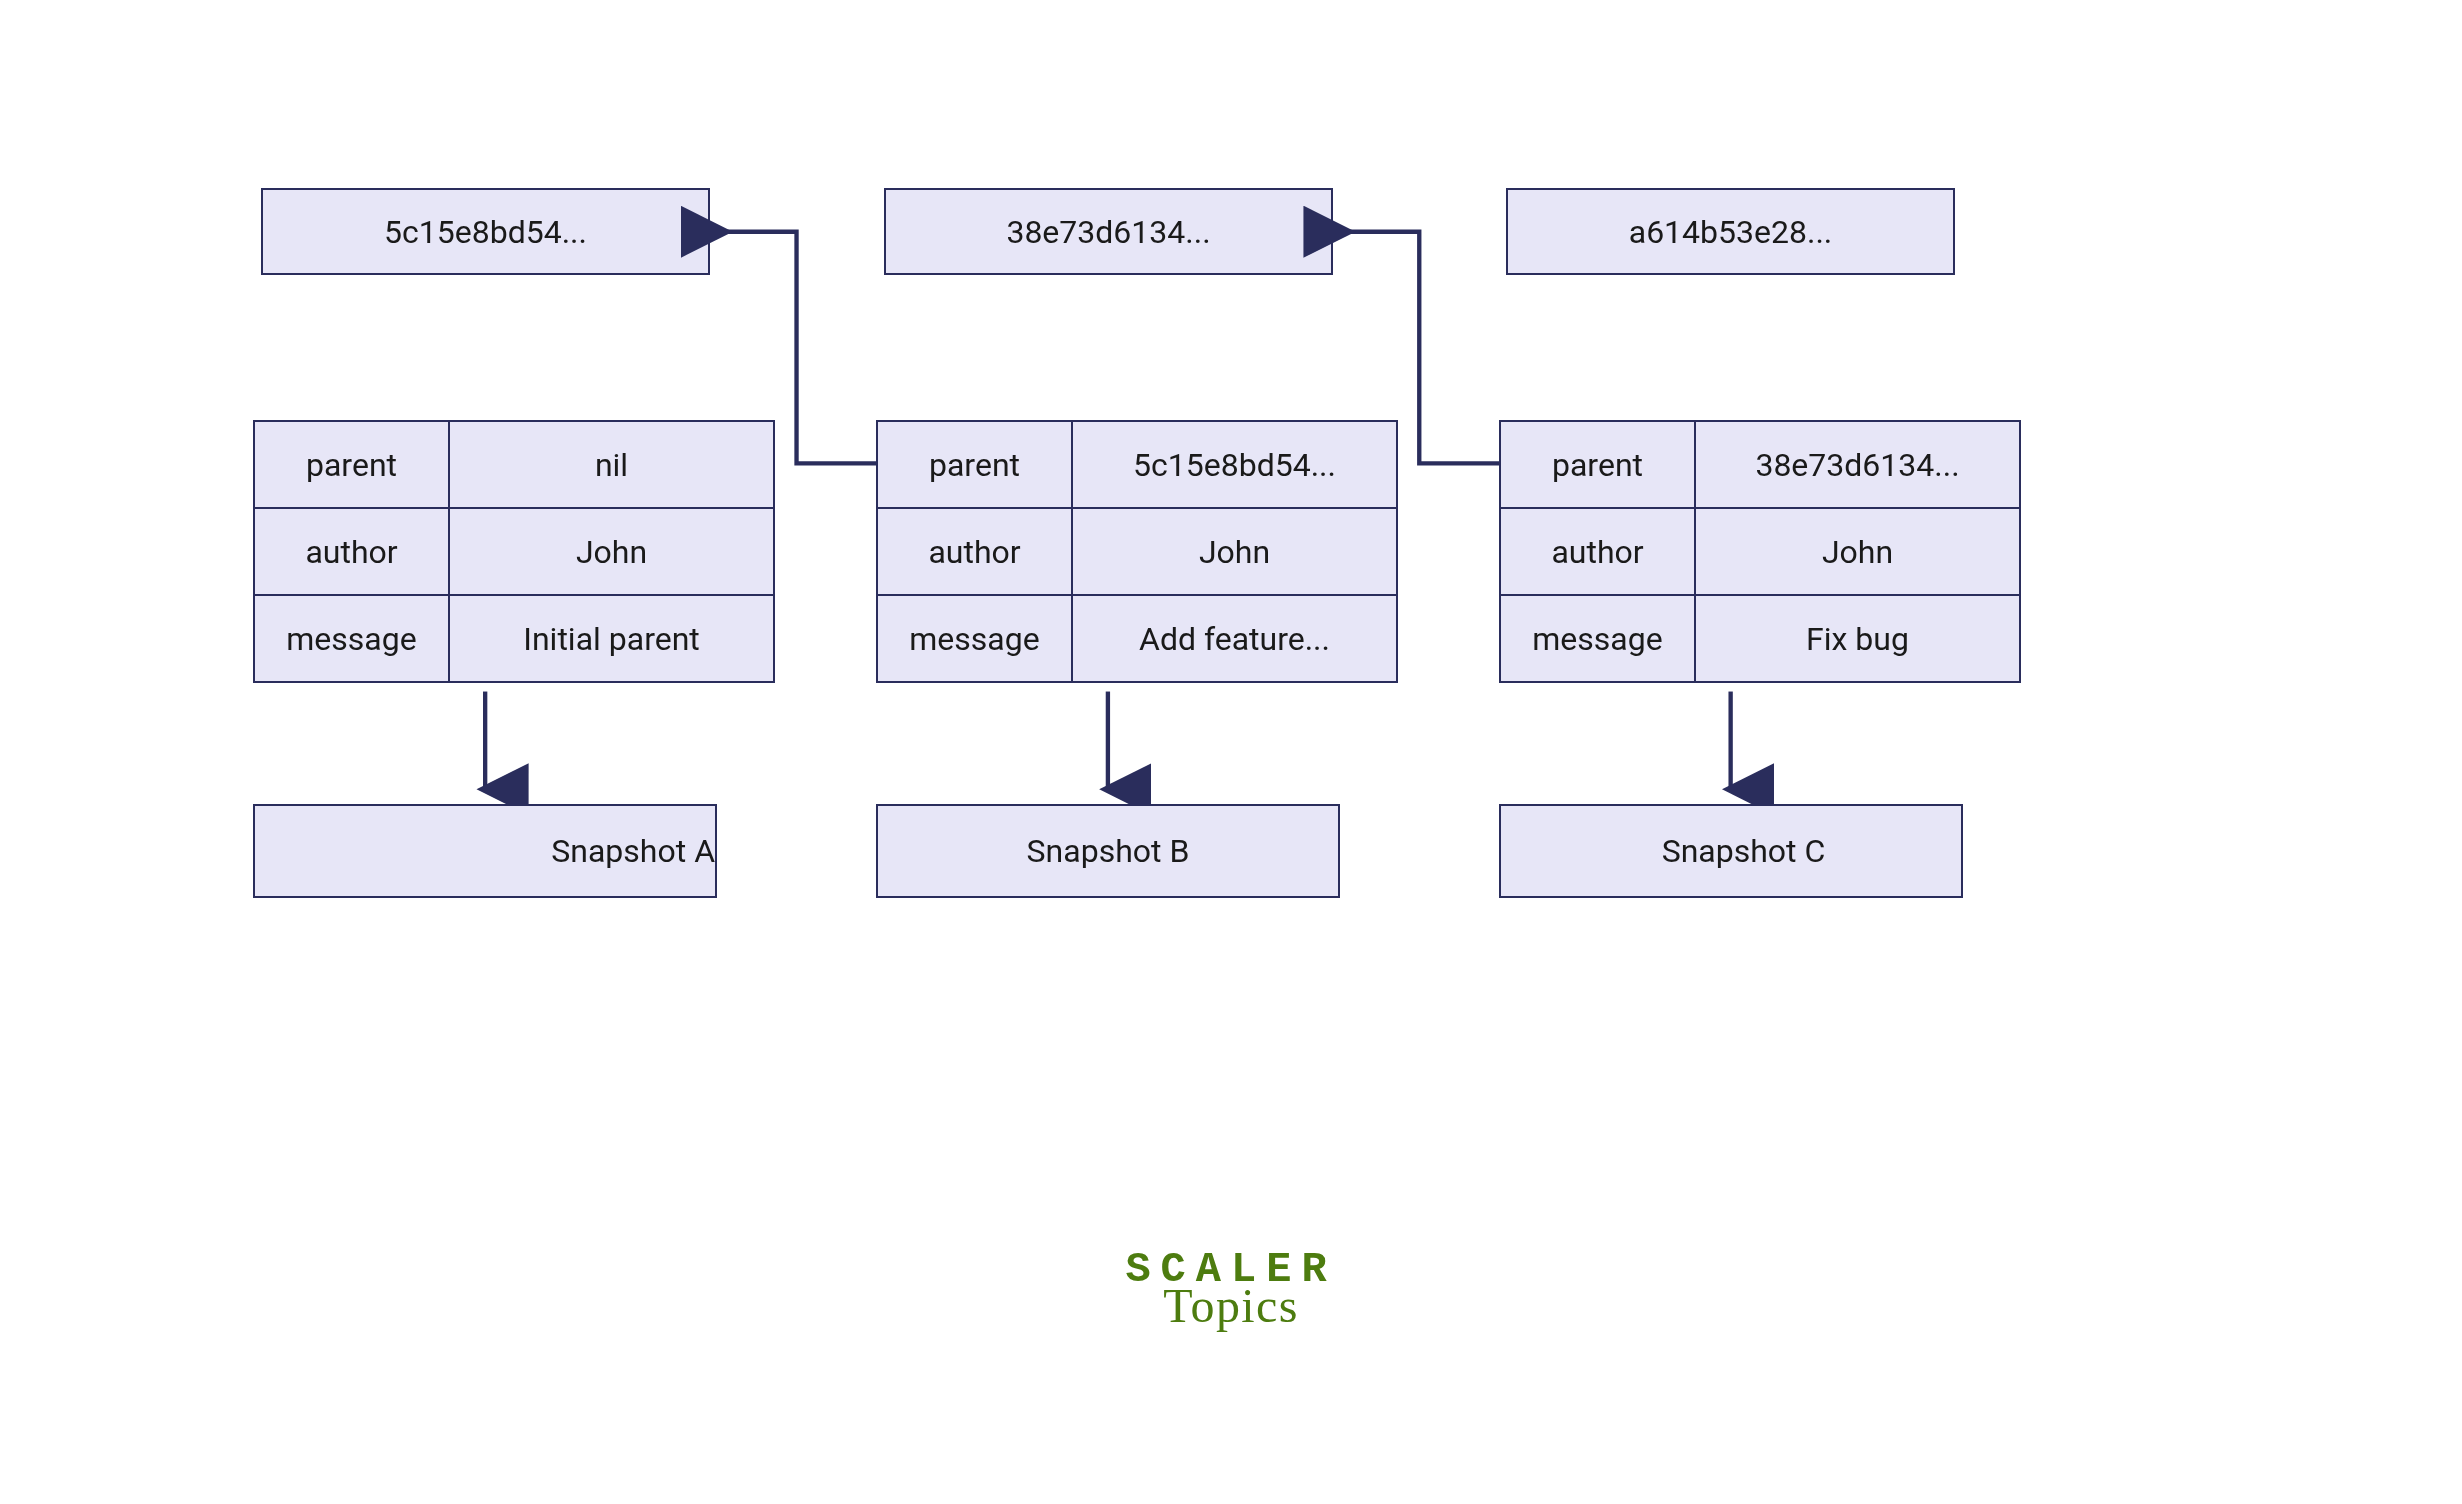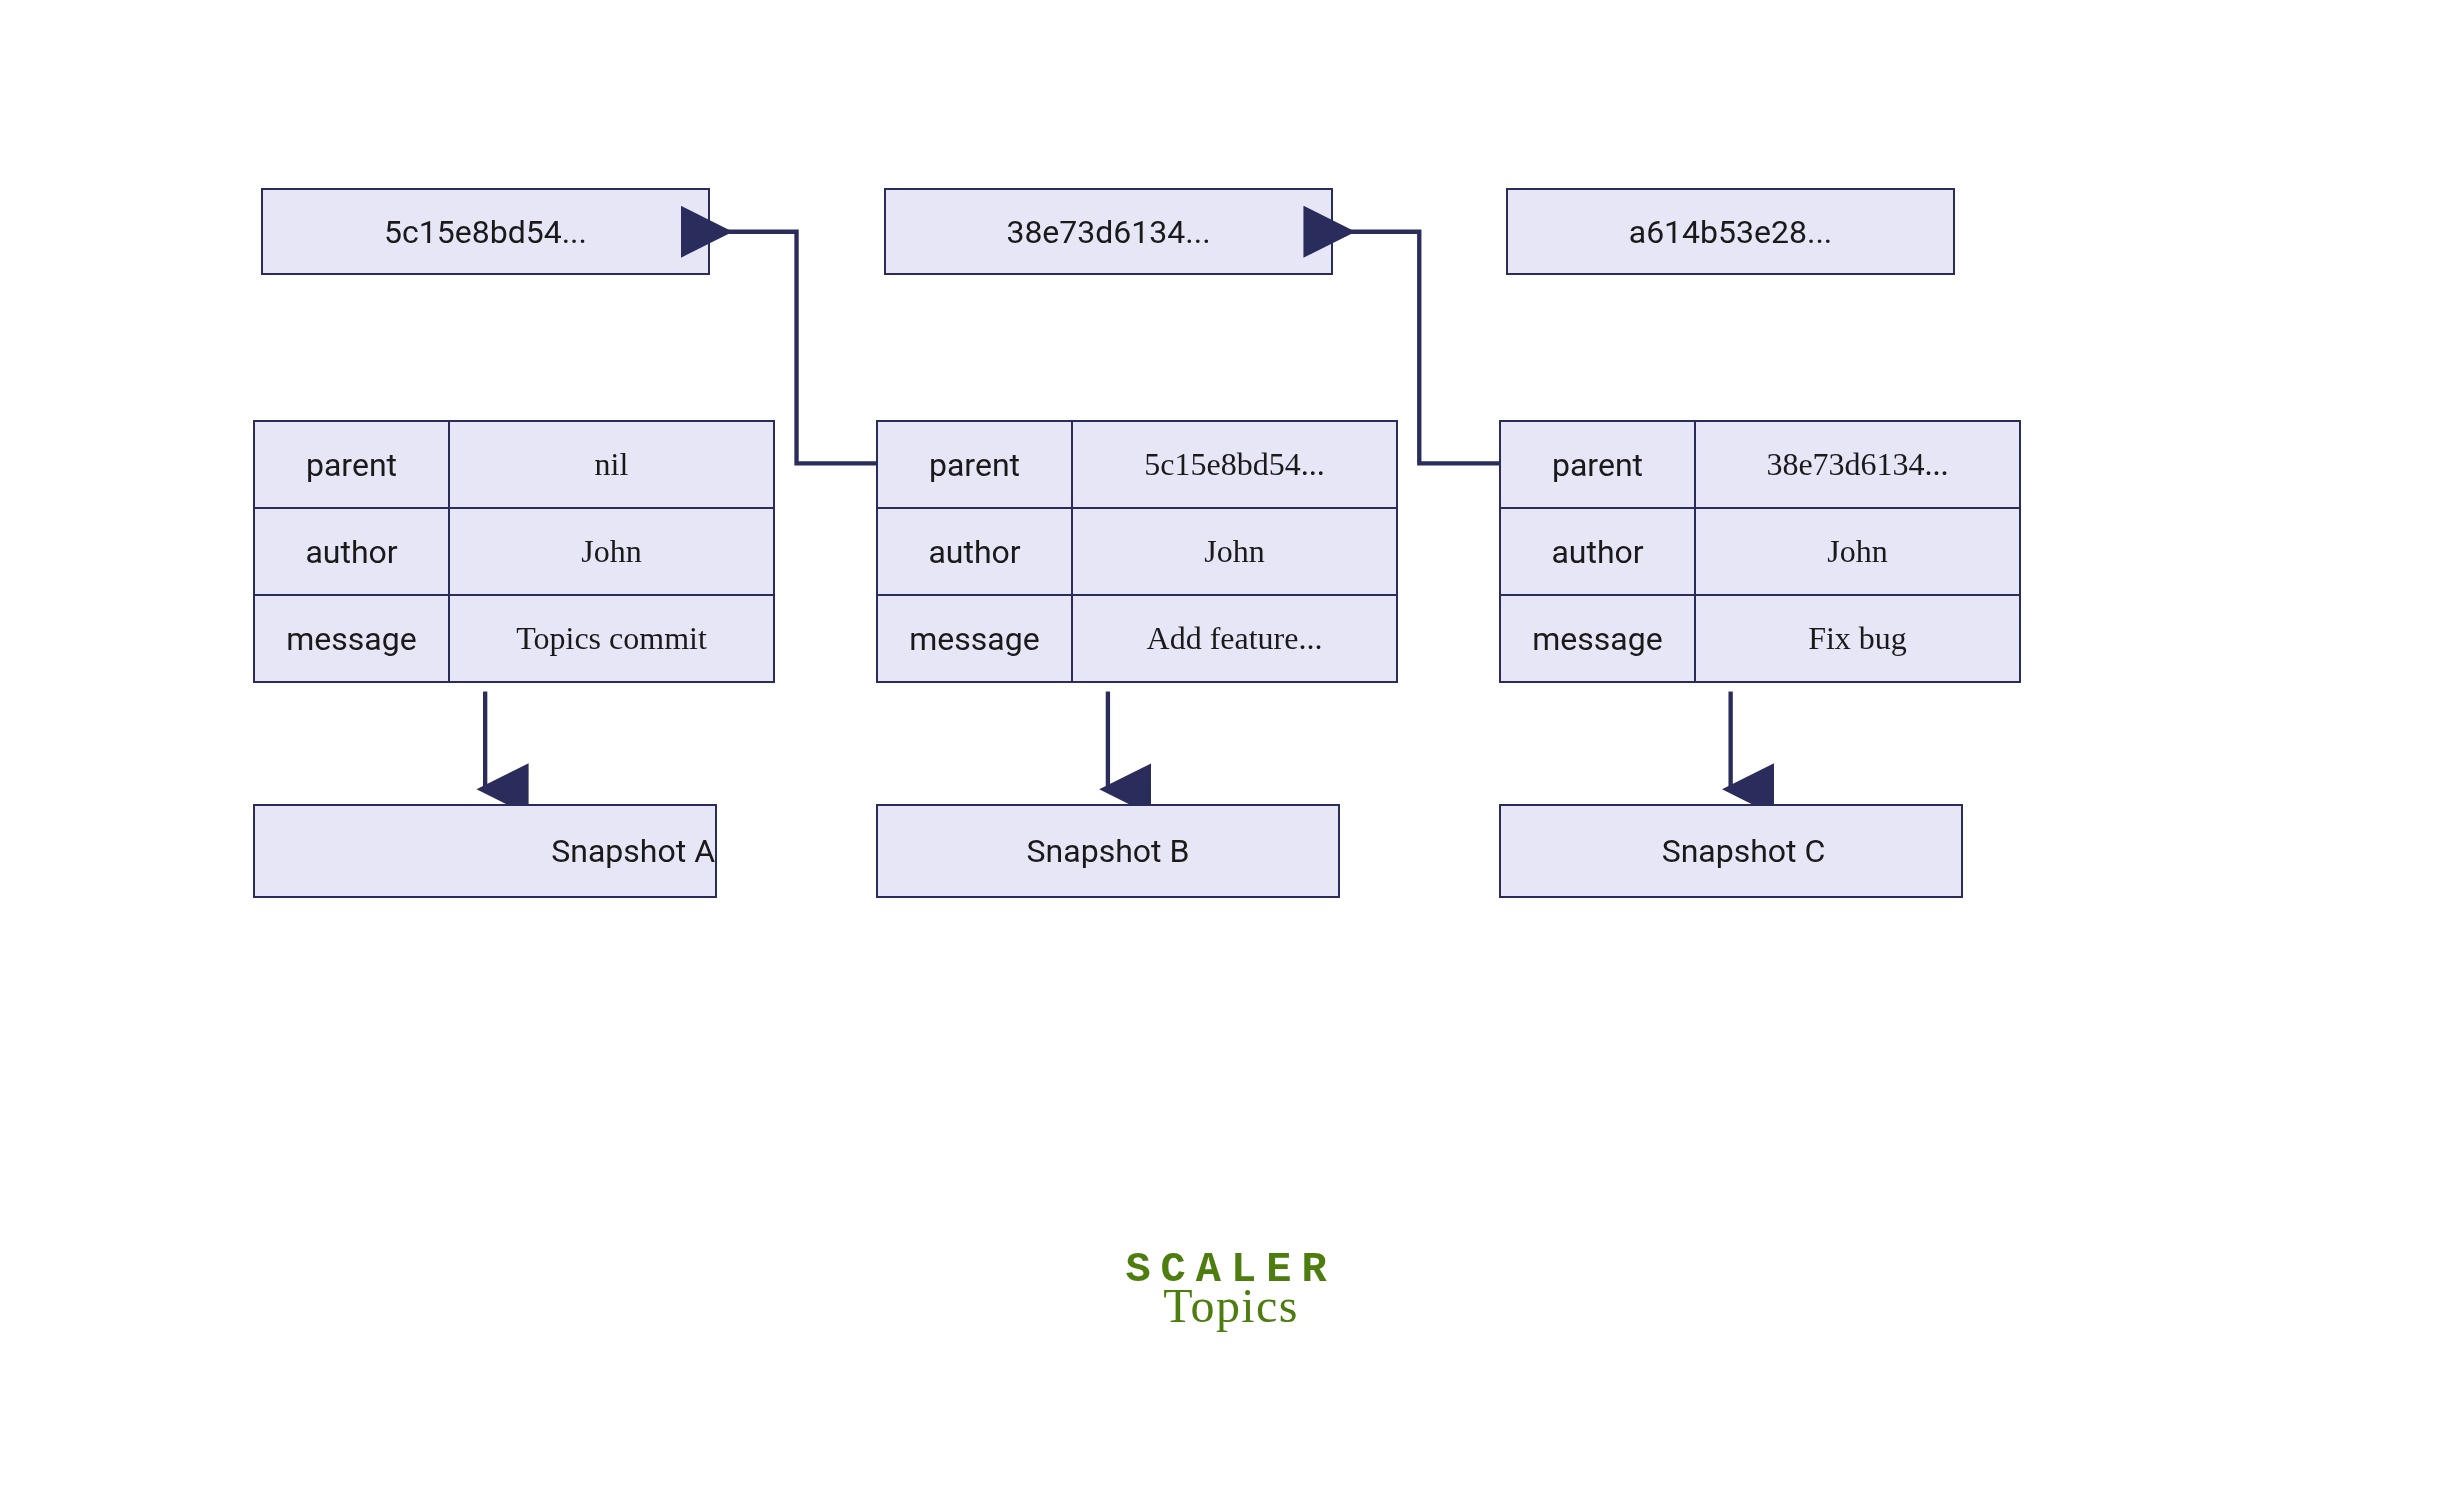--- a/index.html
+++ b/index.html
@@ -38,21 +38,21 @@
   .table td {
     background: #e7e6f7;
     border: 2.9px solid #2a2d5c;
     height: 87px;
     text-align: center;
     font-size: 32px;
     color: #1a1a1a;
     padding: 0 14.5px;
   }
   .table td.key { width: 174px; }
-  .table td.val { width: 290px; font-family: Liberation Serif, serif; }
+  .table td.val { width: 290px; }
   .snapshot-box {
     width: 464px;
     height: 94px;
   }
   .arrow-svg {
     position: absolute;
     overflow: visible;
   }
   .logo {
     position: absolute;
@@ -117,21 +117,21 @@
         <tr>
       <td class="key">parent</td>
       <td class="val">nil</td>
     </tr>
     <tr>
       <td class="key">author</td>
       <td class="val">John</td>
     </tr>
     <tr>
       <td class="key">message</td>
-      <td class="val">Topics commit</td>
+      <td class="val">Initial parent</td>
     </tr>
   </tbody>
     </table>
 
   <table class="table" style="left:876px; top:420px;">
     <tbody>
         <tr>
       <td class="key">parent</td>
       <td class="val">5c15e8bd54...</td>
     </tr>

